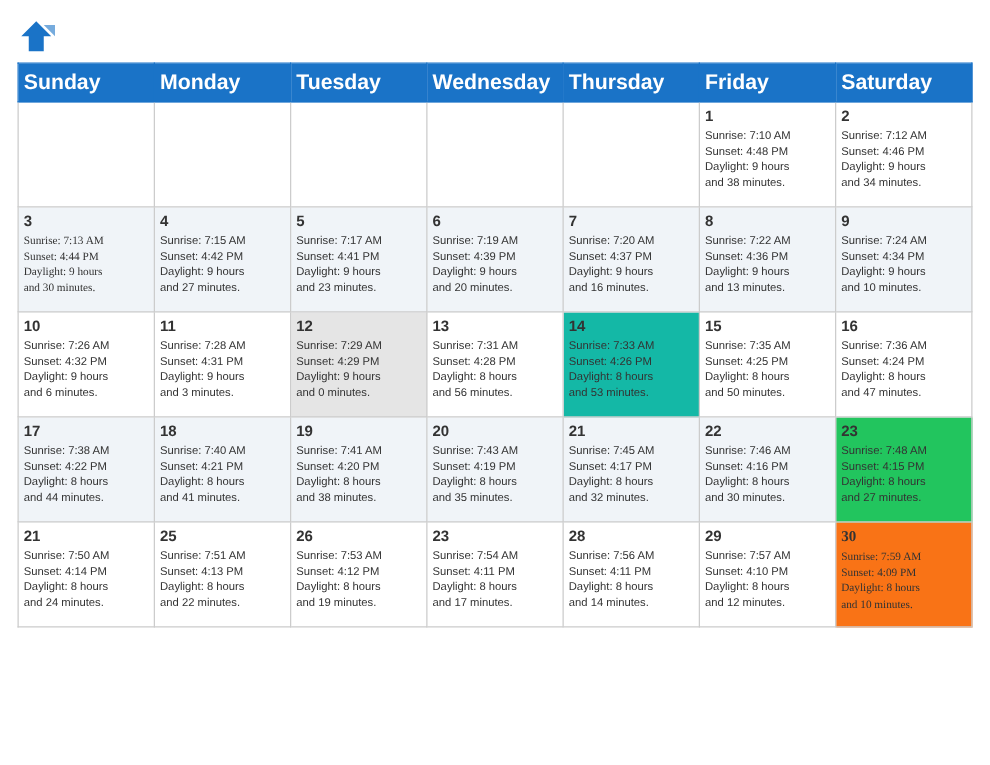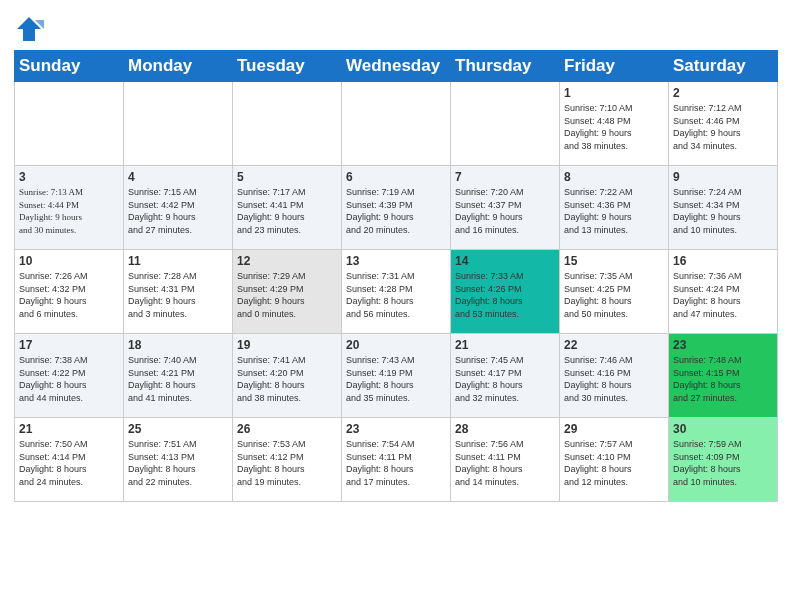--- a/index.html
+++ b/index.html
@@ -336,21 +336,21 @@
 Daylight: 8 hours
 and 14 minutes.</div>
           </td>
           <td style="background: rgb(255, 255, 255);">
             <span class="day-num">29</span>
             <div class="day-info" style="white-space: pre-line;">Sunrise: 7:57 AM
 Sunset: 4:10 PM
 Daylight: 8 hours
 and 12 minutes.</div>
           </td>
-          <td style="background: #86efac;">
+          <td style="background: #f97316; font-family: Liberation Serif, serif;">
             <span class="day-num">30</span>
             <div class="day-info" style="white-space: pre-line;">Sunrise: 7:59 AM
 Sunset: 4:09 PM
 Daylight: 8 hours
 and 10 minutes.</div>
           </td>
         </tr>
       </tbody>
   </table>
 </div>

